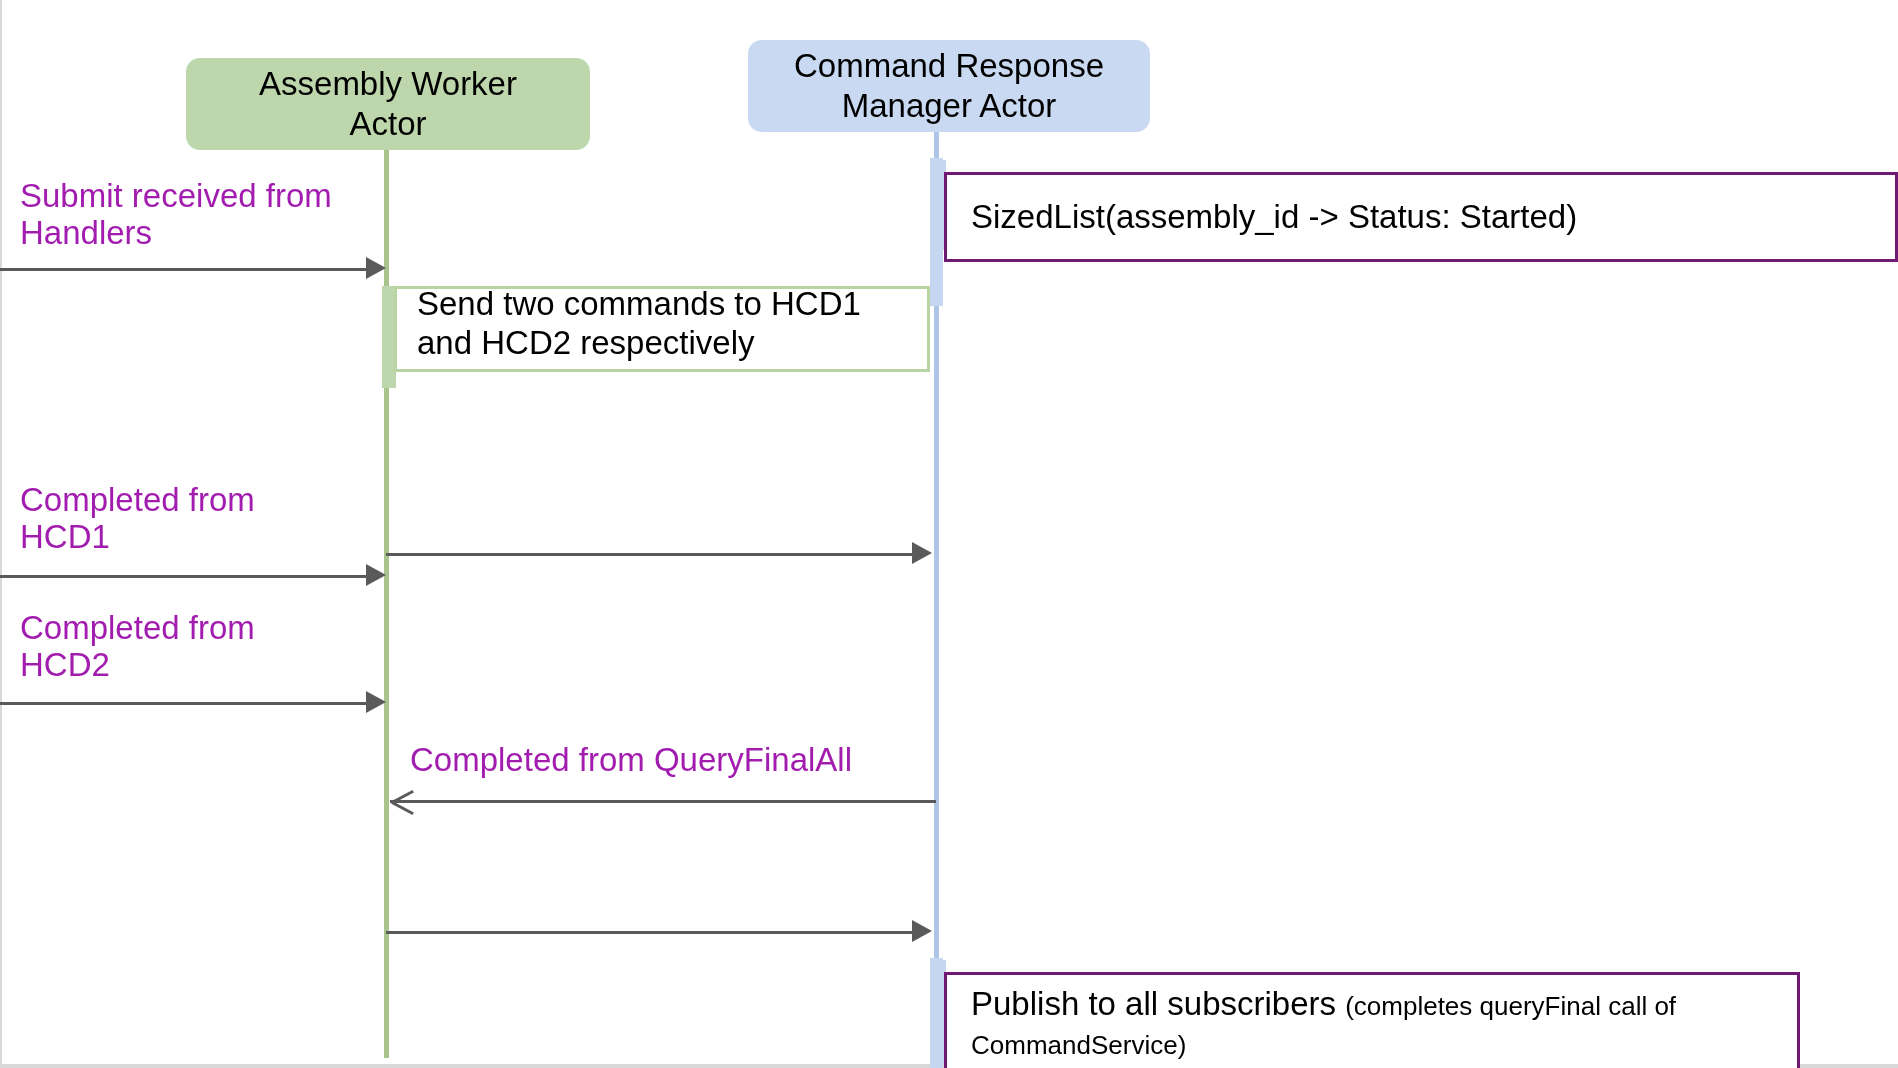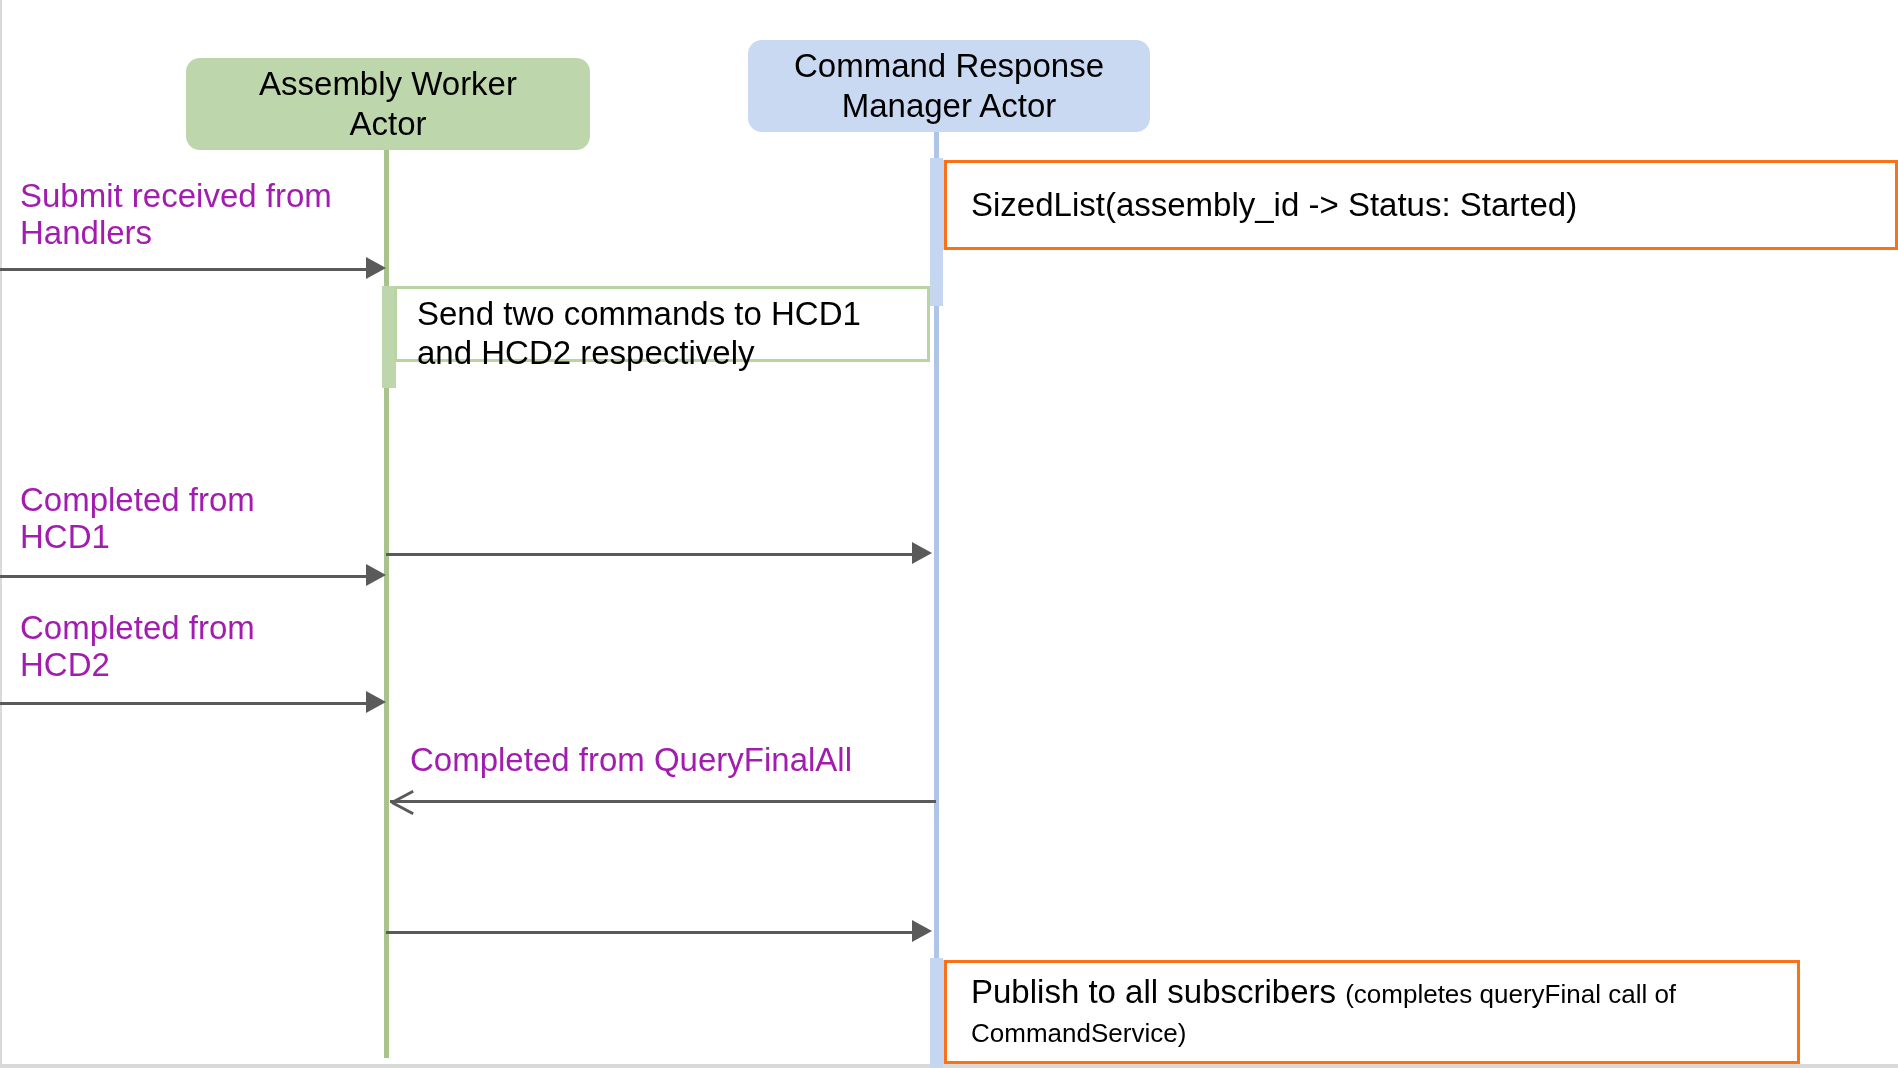--- a/index.html
+++ b/index.html
@@ -98,21 +98,21 @@
   
   .note {
     position: absolute;
     background: #ffffff;
     box-sizing: border-box;
     font-size: 33px;
     line-height: 1.18;
     color: #000;
     padding: 6px 12px;
   }
-  .note.blue  { border: 3px solid #f97316; }
+  .note.blue  { border: 3px solid #701a75; margin-top: 12px; }
   .note.green { border: 3px solid #b9d3a3; }
 
   .note-tab {
     position: absolute;
     width: 14px;
   }
   .note-tab.blue  { background: #c4d6f0; }
   .note-tab.green { background: #bdd6ab; }
 
   .note .small {
@@ -154,21 +154,21 @@
   <div class="note blue" style="left:944px; top:160px; width:954px; height:90px; display:flex; align-items:center;">
     <span style="padding-left:12px;">SizedList(assembly_id -&gt; Status: Started)</span>
   </div>
 
   <div class="msg-label" style="left:20px; top:178px; width:400px;">Submit received from
 Handlers</div>
   <div class="msg-line" style="left:0px; top:268px; width:368px;"></div>
   <div class="arrowhead right" style="left:366px; top:257px;"></div>
 
   <div class="note-tab green" style="left:382px; top:286px; height:102px;"></div>
-  <div class="note green" style="left:394px; top:286px; width:536px; height:76px; display:flex; align-items:flex-start;">
+  <div class="note green" style="left:394px; top:286px; width:536px; height:86px; display:flex; align-items:flex-end;">
     <span style="white-space: pre-line; padding-left:8px;">Send two commands to HCD1
 and HCD2 respectively</span>
   </div>
 
   <div class="msg-line" style="left:386px; top:553px; width:528px;"></div>
   <div class="arrowhead right" style="left:912px; top:542px;"></div>
 
   <div class="msg-label" style="left:20px; top:482px; width:360px;">Completed from
 HCD1</div>
   <div class="msg-line" style="left:0px; top:575px; width:368px;"></div>

